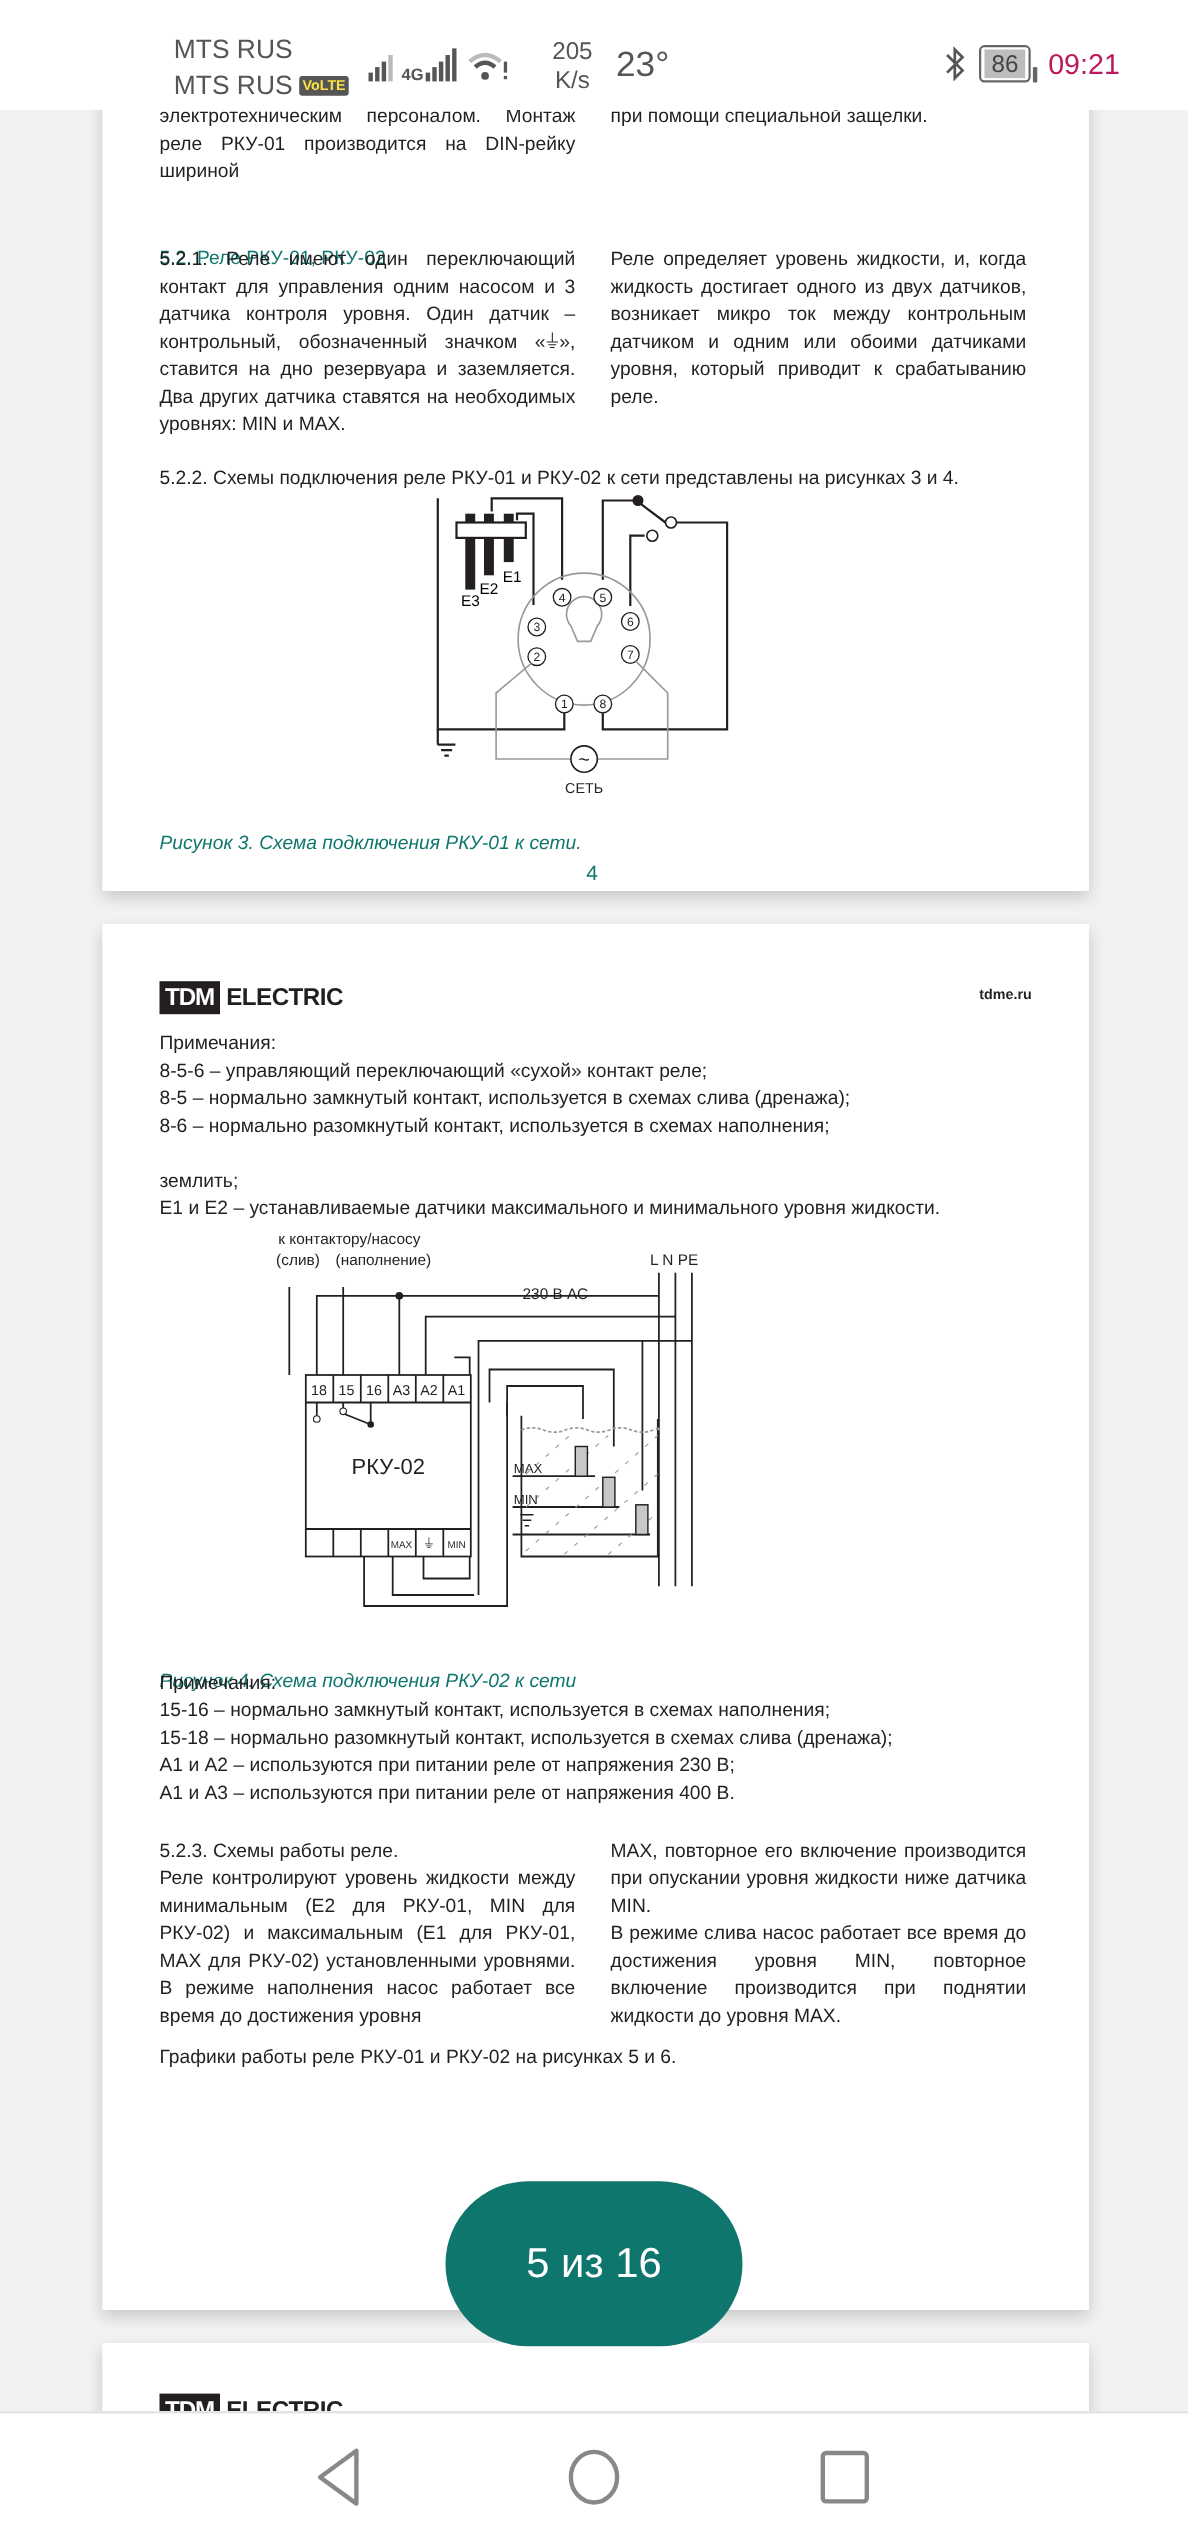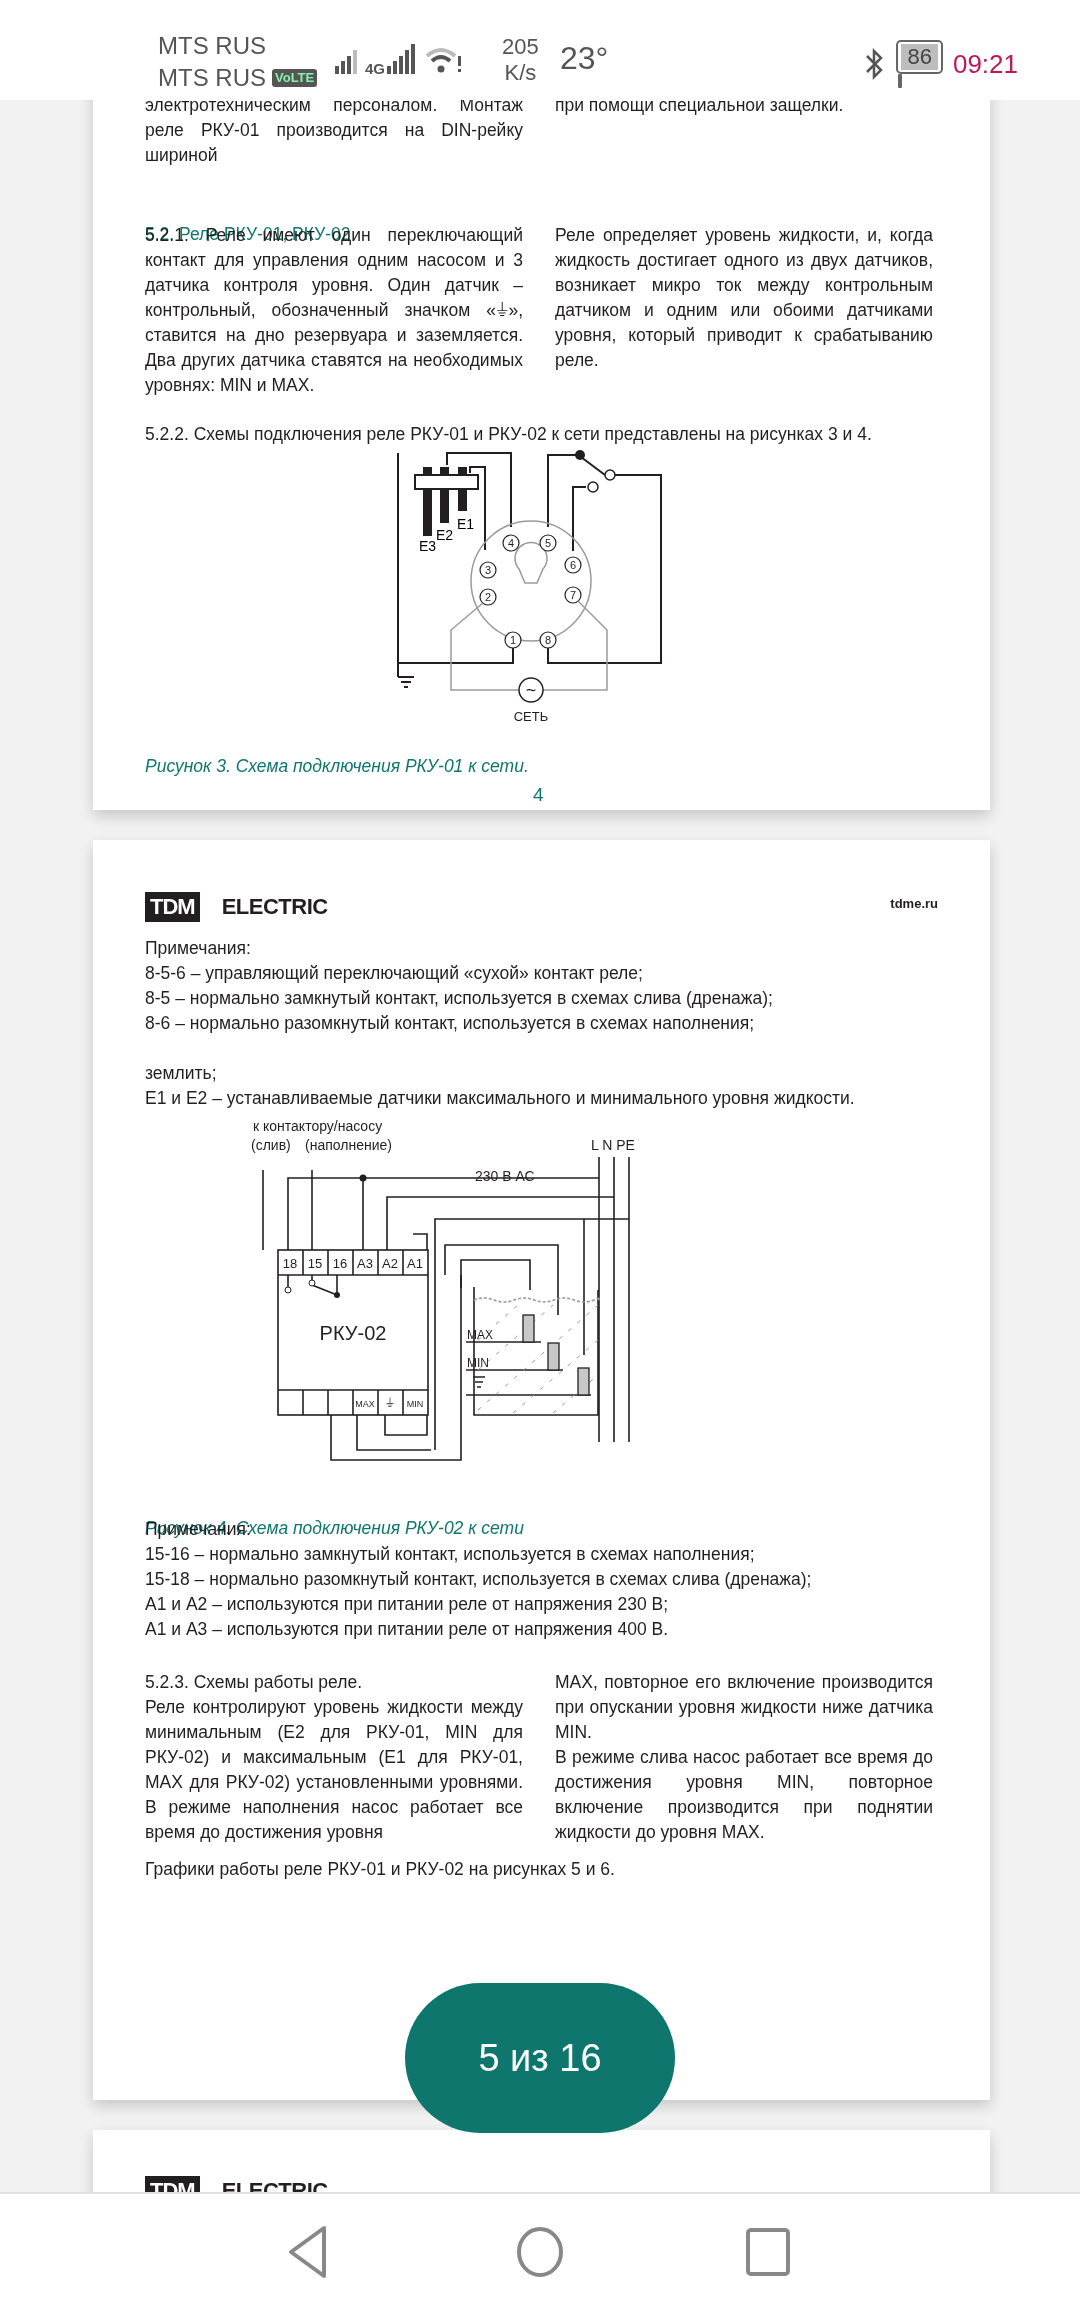--- a/index.html
+++ b/index.html
@@ -1,45 +1,45 @@
 <!DOCTYPE html>
 <html><head>
 <meta charset="utf-8">
 <style>
   html, body { margin:0; padding:0; }
   body { width:1080px; height:2310px; background:#f2f2f2; position:relative; overflow:hidden;
          font-family:"Liberation Sans", sans-serif; color:#231f20; }
   .statusbar { position:absolute; left:0; top:0; width:1080px; height:100px; background:#ffffff; z-index:5; }
   .sb-carriers { position:absolute; left:158px; top:30px; font-size:24px; color:#555; line-height:32px; }
   .sb-carriers div { display:flex; align-items:center; gap:6px; }
-  .volte { background:#555; color:#86efac; font-size:13px; font-weight:bold; padding:1px 3px; border-radius:3px; line-height:16px;text-align:center; }
+  .volte { background:#555; color:#fde047; font-size:13px; font-weight:bold; padding:1px 3px; border-radius:3px; line-height:16px;text-align:center; }
   .sb-signals { position:absolute; left:335px; top:44px; display:flex; align-items:flex-end; gap:8px; color:#555; }
   .bars { display:flex; align-items:flex-end; gap:2px; height:30px; }
   .bars span { display:block; width:4px; background:#555; }
   .bars span.dim { background:#bbb; }
   .net4g { font-size:15px; font-weight:bold; line-height:11px; color:#555; margin-right:2px; }
   .speed { position:absolute; left:502px; top:34px; font-size:22px; color:#555; line-height:26px; text-align:center; }
   .temp { position:absolute; left:560px; top:40px; font-size:32px; color:#555; }
   .sb-right { position:absolute; right:62px; top:40px; display:flex; align-items:center; gap:10px; color:#555; }
-  .battery { display:flex; align-items:flex-start;flex-direction:column; }
+  .battery { display:flex; align-items:flex-end; }
   .battery-body { border:2px solid #666; border-radius:5px; padding:2px 3px; }
   .battery-body span { display:block; background:#bdbdbd; font-size:22px; line-height:26px; padding:0 6px; color:#444; }
   .battery-tip { width:4px; height:14px; background:#666; margin-left:2px; border-radius:1px; }
   .clock { font-size:26px; color:#be185d; }
 
   .viewer { position:absolute; left:0; top:100px; width:1080px; height:2092px; overflow:hidden; background:#f2f2f2; }
   .page { position:absolute; left:93px; width:897px; background:#fff; box-shadow:0 6px 14px rgba(0,0,0,0.18); }
   .p1 { top:-200px; height:910px; }
   .p2 { top:740px; height:1260px; }
   .p3 { top:2030px; height:400px; }
   .txt { position:absolute; font-size:17.5px; line-height:25px; color:#0f766e;margin-top:24px; }
   .col { position:absolute; width:378px; font-size:17.5px; line-height:25px; text-align:justify; }
   .full { position:absolute; left:52px; width:800px; font-size:17.5px; line-height:25px; }
   .caption { font-style:italic; }
-  .logo { position:absolute; display:flex; align-items:center; gap:22px; }
+  .logo { position:absolute; display:flex; align-items:center; gap:6px; }
   .logo-box { background:#231f20; color:#fff; font-weight:bold; font-size:22px; padding:2px 5px; letter-spacing:-1px; }
   .logo-txt { font-weight:bold; font-size:22px; letter-spacing:-0.5px; color:#231f20; }
   .site { position:absolute; right:52px; font-weight:bold; font-size:13px; }
   svg text { font-family:"Liberation Sans", sans-serif; }
 
   .pager { position:absolute; left:405px; top:1983px; width:270px; height:150px; border-radius:75px/75px;
            background:#0f766e; color:#fff; font-size:38px; display:flex; align-items:center; justify-content:center; z-index:6; }
 
   .navbar { position:absolute; left:0; top:2192px; width:1080px; height:118px; background:#fff; border-top:2px solid #e0e0e0; z-index:5; }
   .navbtn { position:absolute; top:28px; width:60px; height:60px; display:flex; align-items:center; justify-content:center; }

